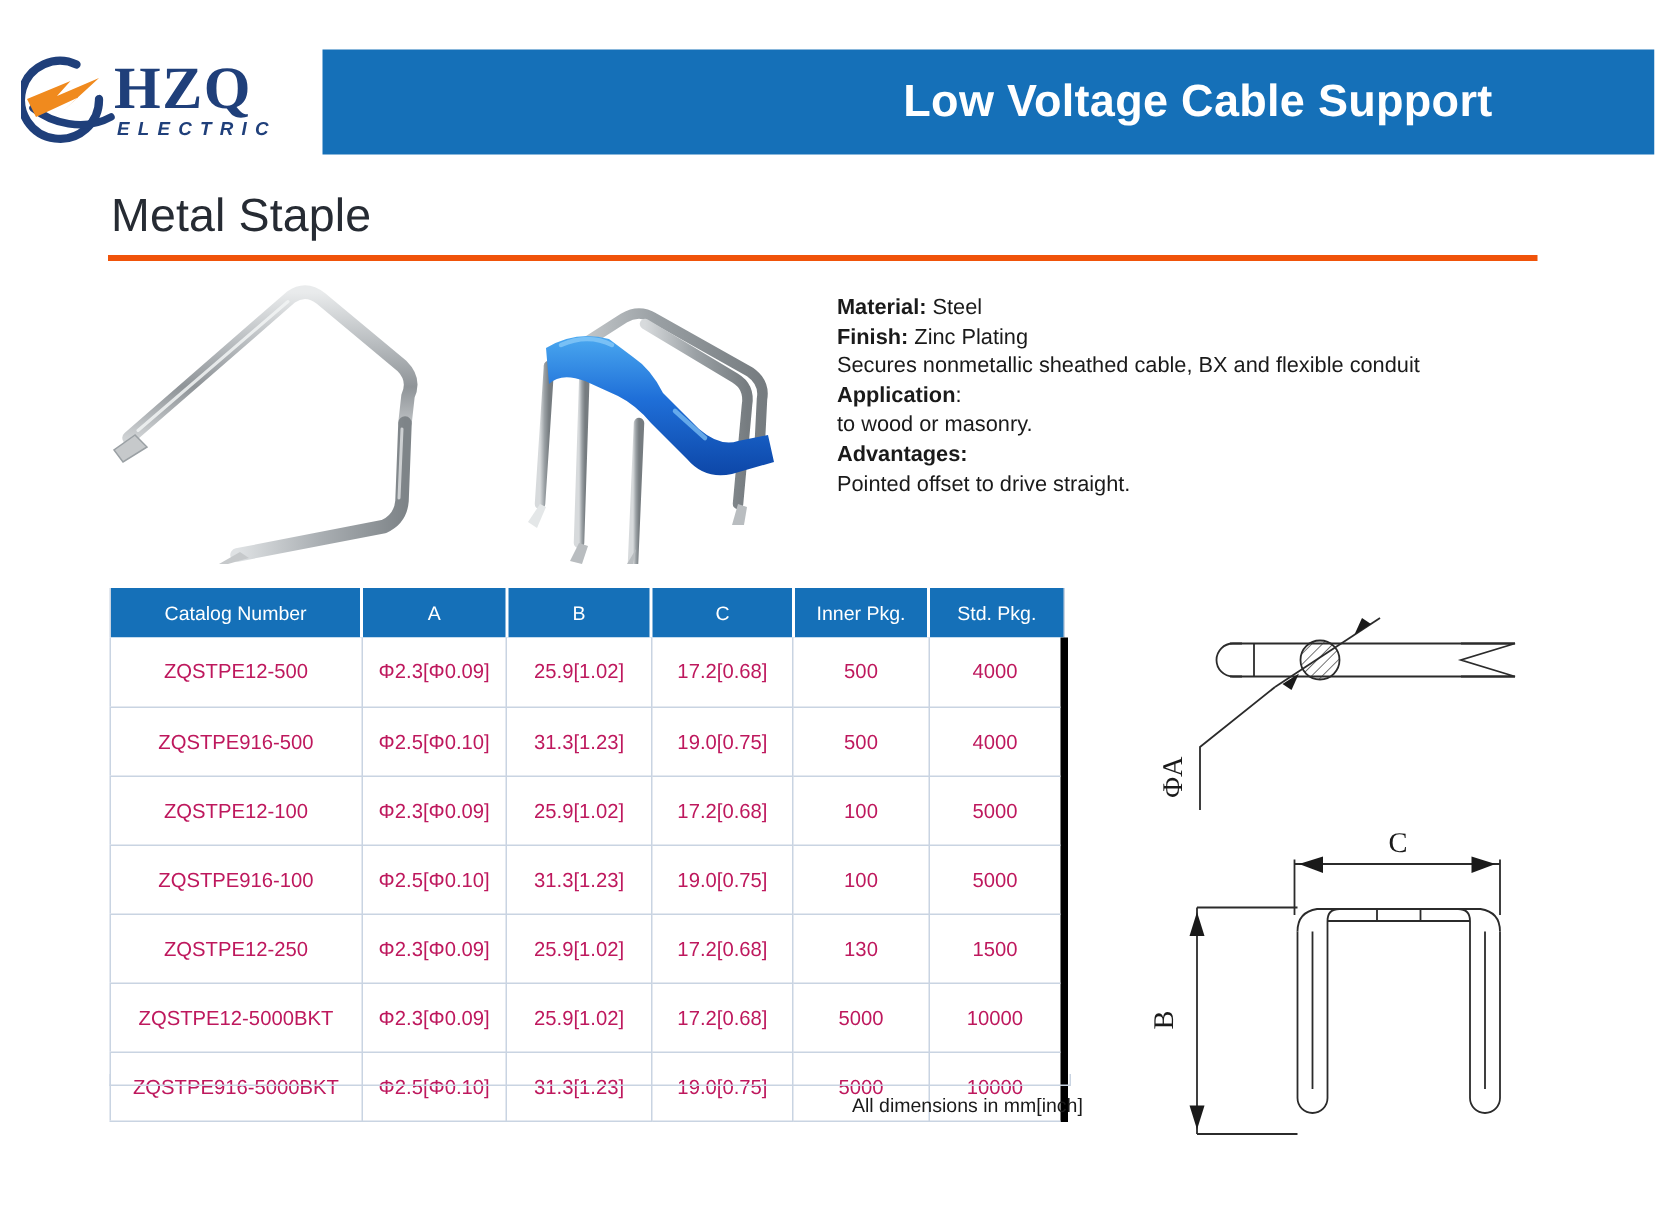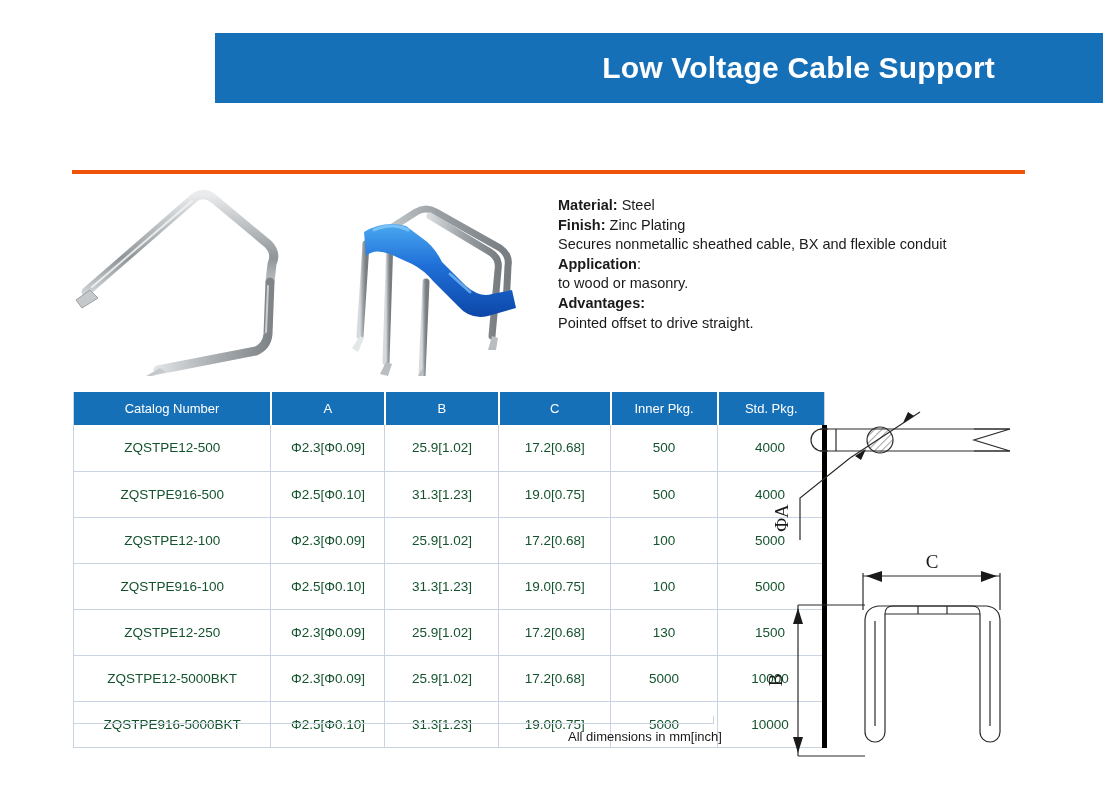--- a/index.html
+++ b/index.html
@@ -48,38 +48,38 @@
   
   #spec-block {
     position: absolute; left: 558px; top: 196px; width: 500px;
     font-size: 14.5px; color: #1a1a1a; line-height: 19.6px;
   }
   #spec-block .lbl { font-weight: bold; }
 
   
   #spec-table {
     position: absolute; left: 73px; top: 392px;
-    width: 754px;
+    width: 639px;
     border-collapse: collapse;
     background: #ffffff;
   }
   #spec-table thead th {
     background: #1570b8;
     color: #ffffff;
     font-size: 13px; font-weight: normal;
     height: 33px;
     border-right: 2px solid #ffffff;
     text-align: center;
     vertical-align: middle;
   }
   #spec-table thead th:last-child { border-right: none; }
   #spec-table tbody td {
     height: 46px;
     font-size: 13.5px;
-    color: #14532d;
+    color: #be185d;
     text-align: center;
     vertical-align: middle;
     border-bottom: 1px solid #c9d4e2;
     border-right: 1px solid #c9d4e2;
     background: #ffffff;
     white-space: nowrap;
   }
   #spec-table tbody td:last-child { border-right: 5px solid #000000; }
   #spec-table tbody tr:last-child td { border-bottom: 1px solid #c9d4e2; }
   #spec-table { border-left: 1px solid #c9d4e2; border-right: 1px solid #c9d4e2; }
@@ -98,25 +98,38 @@
   
   #drawing-pin { position: absolute; left: 762px; top: 400px; width: 330px; height: 150px; }
   #drawing-staple { position: absolute; left: 762px; top: 548px; width: 330px; height: 255px; }
   .drawing svg { display: block; }
 </style>
 </head>
 <body>
 
 <div id="page">
 
+  <div id="logo">
+    <svg width="200" height="78" viewBox="0 0 200 78" xmlns="http://www.w3.org/2000/svg">
+      <g>
+        <path d="M52 38 A26 26 0 1 1 37 15" fill="none" stroke="#1f3f7a" stroke-width="5.5" stroke-linecap="round"></path>
+        <path d="M8 44 C20 54, 42 60, 60 50" fill="none" stroke="#1f3f7a" stroke-width="5" stroke-linecap="round"></path>
+        <path d="M4 38 L33 26 L24 36 L52 24 L28 46 L38 37 L10 50 Z" fill="#f08a1e"></path>
+        <path d="M30 16 L25 29 L35 26 L22 52 L32 36 L24 39 Z" fill="#1f3f7a" opacity="0.0"></path>
+      </g>
+      <text x="62" y="44" font-family="Liberation Serif, serif" font-size="40" font-weight="bold" fill="#1f3f7a" letter-spacing="1">HZQ</text>
+      <text x="64" y="62" font-family="Liberation Sans, sans-serif" font-size="12.5" font-weight="bold" fill="#1f3f7a" letter-spacing="5.5" font-style="italic">ELECTRIC</text>
+    </svg>
+  </div>
 
   <div id="header-banner">
     <div id="header-title">Low Voltage Cable Support</div>
   </div>
 
+  <div id="product-title">Metal Staple</div>
   <div id="title-rule"></div>
 
   <div id="photo-staple-plain" class="photo">
     <svg width="250" height="190" viewBox="0 0 250 190" xmlns="http://www.w3.org/2000/svg">
       <defs>
         <linearGradient id="steelA" x1="0" y1="0" x2="0" y2="1">
           <stop offset="0%" stop-color="#e9ebec"></stop>
           <stop offset="35%" stop-color="#b9bdc0"></stop>
           <stop offset="65%" stop-color="#8f9498"></stop>
           <stop offset="100%" stop-color="#cfd2d4"></stop>

